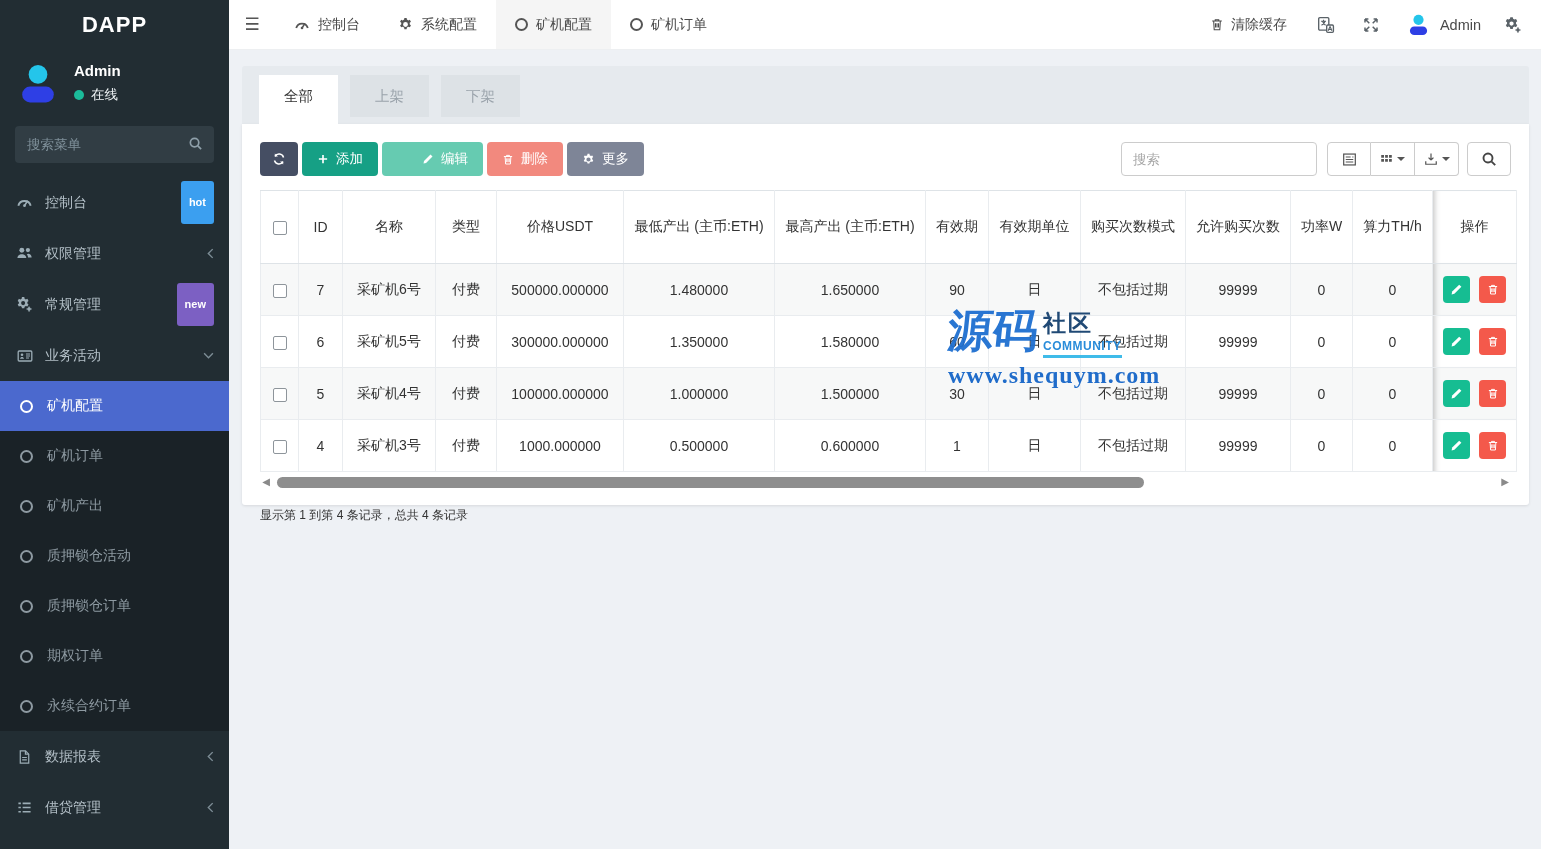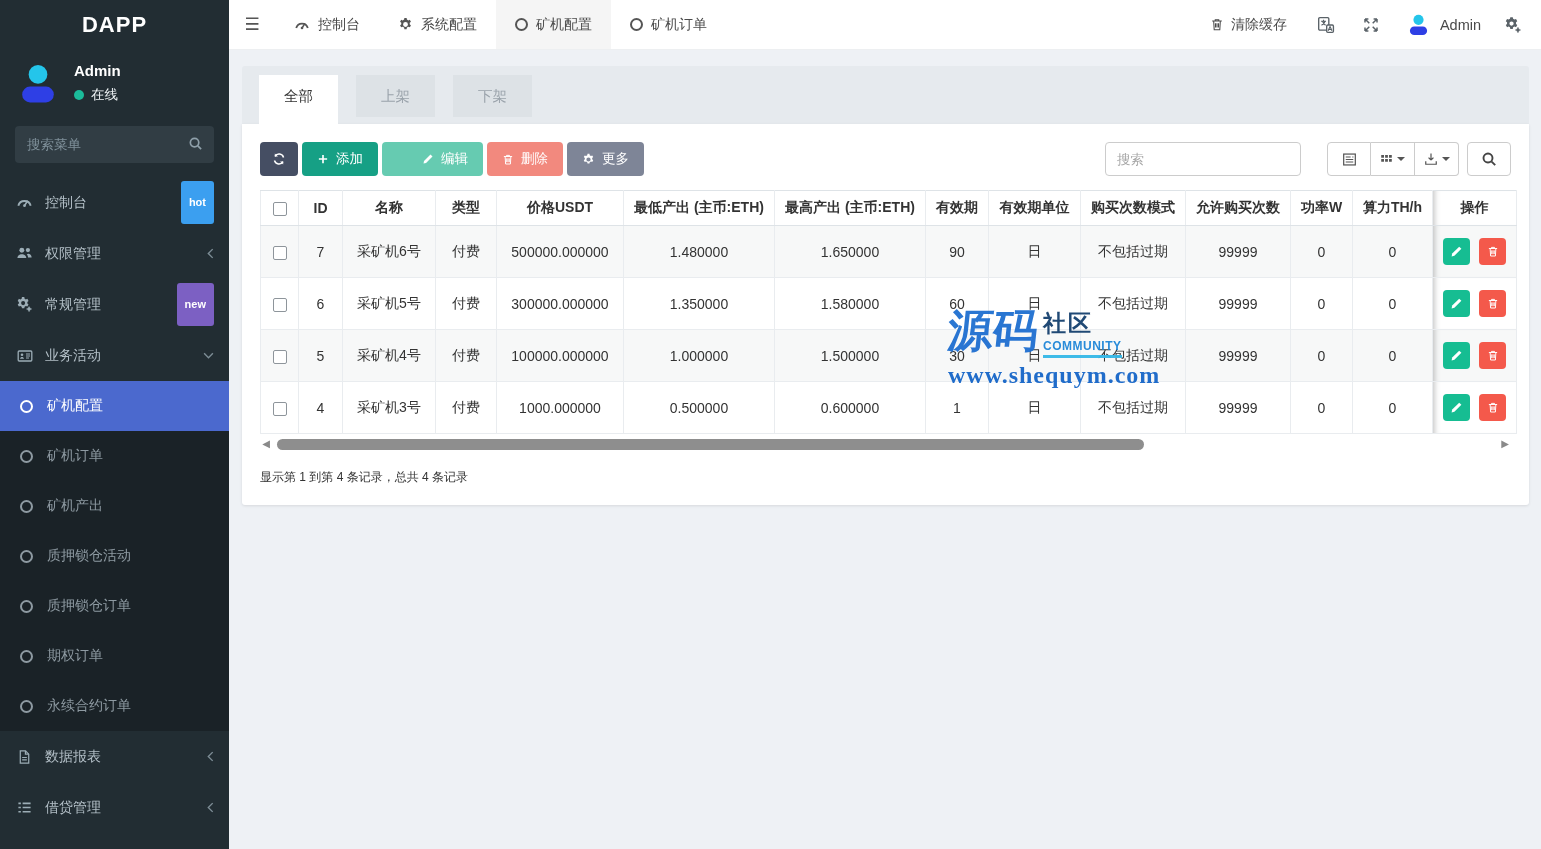--- a/index.html
+++ b/index.html
@@ -41,46 +41,46 @@
   .tb-nav-item.active { background:#f5f5f5; }
   .tb-nav-item .nicon { color:#555; display:flex; }
   .ring2 { width:13px; height:13px; border:2px solid #555; border-radius:50%; }
   .tb-right { margin-left:auto; display:flex; align-items:stretch; }
   .tb-clear { display:flex; align-items:center; gap:7px; padding:0 16px; font-size:14px; color:#4a4a4a; cursor:pointer; }
   .tb-iconbtn { padding:0 14px; display:flex; align-items:center; color:#5a6268; cursor:pointer; }
   .tb-user { display:flex; align-items:center; gap:9px; padding:0 13px; font-size:14.5px; color:#4a4a4a; cursor:pointer; }
   .tb-gears { padding:0 19px 0 10px; display:flex; align-items:center; color:#5a6268; cursor:pointer; }
 
   .content { flex:1; padding:16px 12px 0 13px; }
-  .tabs-strip { background:#e6eaee; border-radius:3px 3px 0 0; height:58px; padding:9px 17px 0; display:flex; gap:18px; align-items:flex-start; }
+  .tabs-strip { background:#e6eaee; border-radius:3px 3px 0 0; height:58px; padding:9px 17px 0; display:flex; gap:12px; align-items:flex-start; }
   .tab { height:42px; line-height:42px; padding:0 25px; background:#dde2e6; color:#9aa3ab; font-size:14.5px; cursor:pointer; }
   .tab.active { background:#fff; height:49px; color:#333; }
   .card { background:#fff; height:381px; border-radius:0 0 3px 3px; box-shadow:0 1px 3px rgba(0,0,0,.10); padding:18px 18px 0; }
 
   .toolbar { display:flex; align-items:center; margin-bottom:14px; }
   .btn { height:34px; border:none; border-radius:4px; color:#fff; font-size:13.5px; display:inline-flex; align-items:center; gap:7px; padding:0 15px; margin-right:4px; cursor:pointer; font-family:inherit; }
   .btn-refresh { width:38px; padding:0; justify-content:center; background:#454e63; }
   .btn-add { background:#16a085; }
   .btn-edit { background:#66cbb1;padding-left:40px; }
   .btn-del { background:#f2897e; }
   .btn-more { background:#7e8597; }
   .toolbar-right { margin-left:auto; display:flex; align-items:center; }
-  .search-input { width:196px; height:34px; border:1px solid #ccc; border-radius:4px; padding:0 11px; font-size:13.5px; color:#333; margin-right:26px; font-family:inherit; }
+  .search-input { width:196px; height:34px; border:1px solid #ccc; border-radius:4px; padding:0 11px; font-size:13.5px; color:#333; margin-right:10px; font-family:inherit; }
   .search-input::placeholder { color:#a6a6a6; }
   .btn-group { display:flex; margin-right:8px; }
   .gbtn { width:44px; height:34px; background:#fff; border:1px solid #ccc; display:flex; align-items:center; justify-content:center; gap:4px; color:#555; cursor:pointer; }
   .gbtn + .gbtn { border-left:none; }
   .gbtn:first-child { border-radius:4px 0 0 4px; }
   .gbtn:last-child { border-radius:0 4px 4px 0; }
   .caret { width:0; height:0; border-left:4px solid transparent; border-right:4px solid transparent; border-top:4px solid #555; }
   .btn-search-sm { width:44px; height:34px; border:1px solid #ccc; border-radius:4px; background:#fff; color:#444; display:flex; align-items:center; justify-content:center; cursor:pointer; }
 
   table { width:100%; border-collapse:collapse; table-layout:fixed; font-size:14px; color:#333; }
   th,td { border:1px solid #e9ecef; text-align:center; overflow:hidden; white-space:nowrap; }
-  th { padding:8px 4px; font-weight:bold; border-top-color:#dee3e7; border-bottom-color:#dee3e7; background:#fff; }
+  th { padding:27px 4px; font-weight:normal; border-top-color:#dee3e7; border-bottom-color:#dee3e7; background:#fff; }
   td { padding:12px 4px; }
   tbody tr:nth-child(odd) td { background:#f7f8f8; }
   tbody tr:nth-child(even) td { background:#fff; }
   .c-actions { box-shadow:inset 7px 0 6px -6px rgba(0,0,0,.28); }
   .checkbox { width:14px; height:14px; border:1.5px solid #8e959b; border-radius:2px; background:#fff; display:inline-block; vertical-align:middle; cursor:pointer; }
   .act-btn { width:27px; height:27px; border:none; border-radius:4px; color:#fff; display:inline-flex; align-items:center; justify-content:center; margin:0 3px; cursor:pointer; vertical-align:middle; }
   .act-edit { background:#16bd92; }
   .act-del { background:#f4594b; }
 
   .hscroll { display:flex; align-items:center; height:15px; margin-top:2px; }

